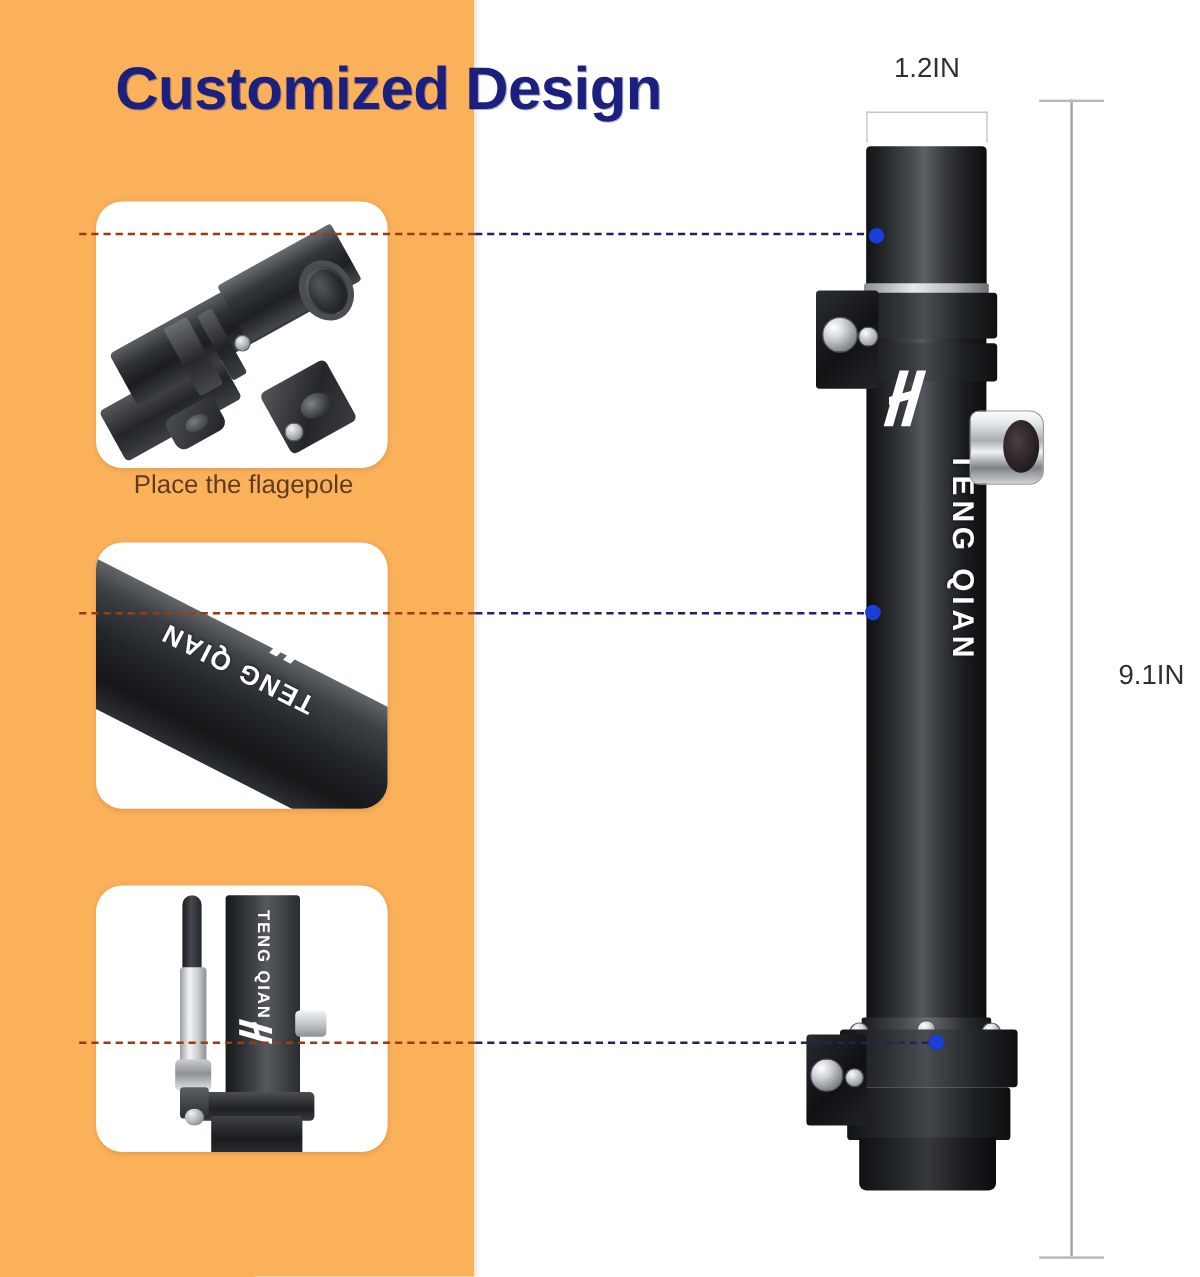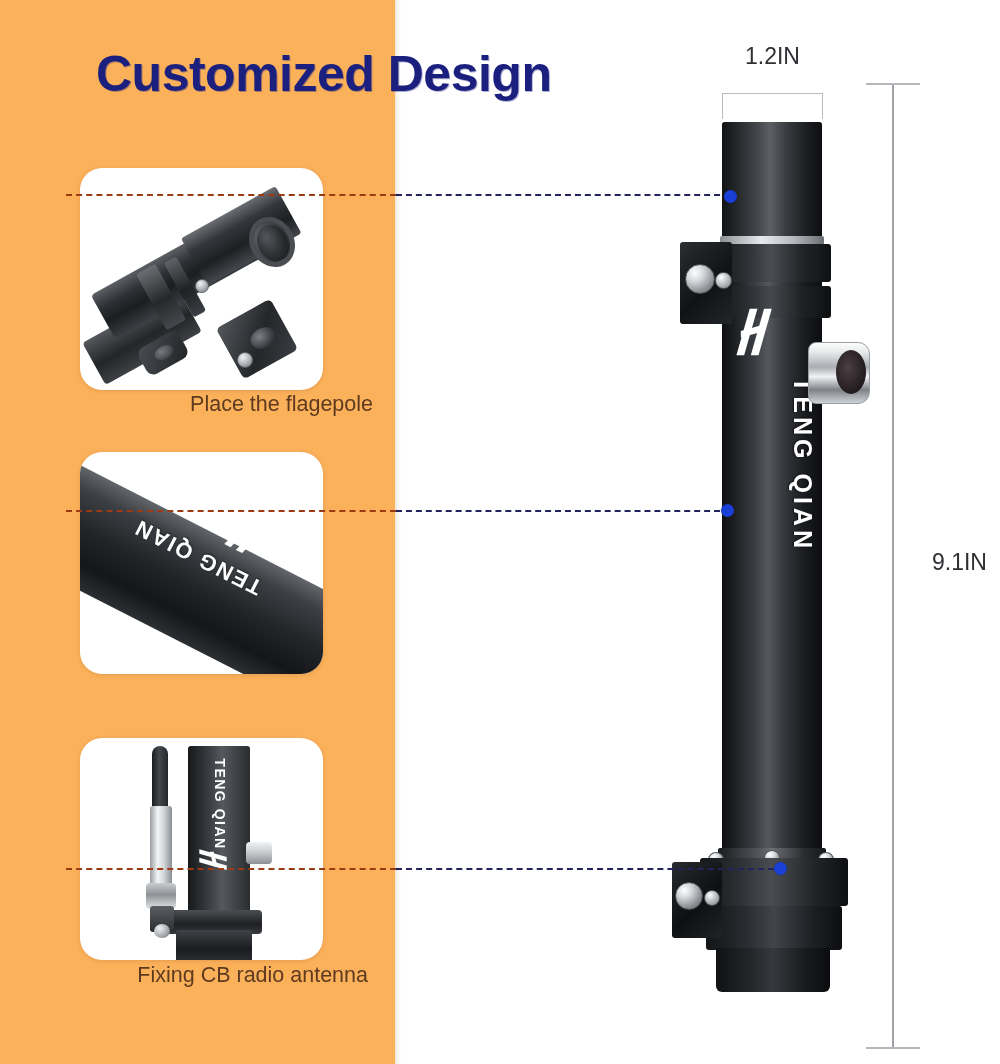--- a/index.html
+++ b/index.html
@@ -56,21 +56,21 @@
     box-shadow: 0 1px 4px rgba(120,70,20,0.18);
     z-index: 6;
   }
   .card-1 { left: 80px; top: 168px; }
   .card-2 { left: 80px; top: 452px; }
   .card-3 { left: 80px; top: 738px; }
 
   .caption {
     position: absolute;
     width: 340px;
-    text-align: right;
+    text-align: center;
     font-size: 21.5px;
     color: #5e3a20;
     line-height: 1.2;
     z-index: 7;
   }
   .cap-1 { left: 33px; top: 392px; }
   .cap-2 { left: 33px; top: 676px; }
   .cap-3 { left: 28px; top: 963px; }
 
   
@@ -601,21 +601,20 @@
       <div class="t3-knob"></div>
       <div class="t3-ant-tip"></div>
       <div class="t3-ant-white"></div>
       <div class="t3-ant-ring"></div>
       <div class="t3-clamp"></div>
       <div class="t3-ant-base"></div>
       <div class="t3-nut"></div>
       <div class="t3-base"></div>
     </div>
   </div>
-  <div class="caption cap-3">Fixing CB radio antenna</div>
 
   <div class="product">
     <div class="p-tube"></div>
     <div class="p-top-cyl"></div>
     <div class="p-top-lip"></div>
     <div class="p-flange"></div>
     <div class="p-flange2"></div>
     <div class="p-clampblock"></div>
     <div class="p-bolt-big"></div>
     <div class="p-bolt-small"></div>

